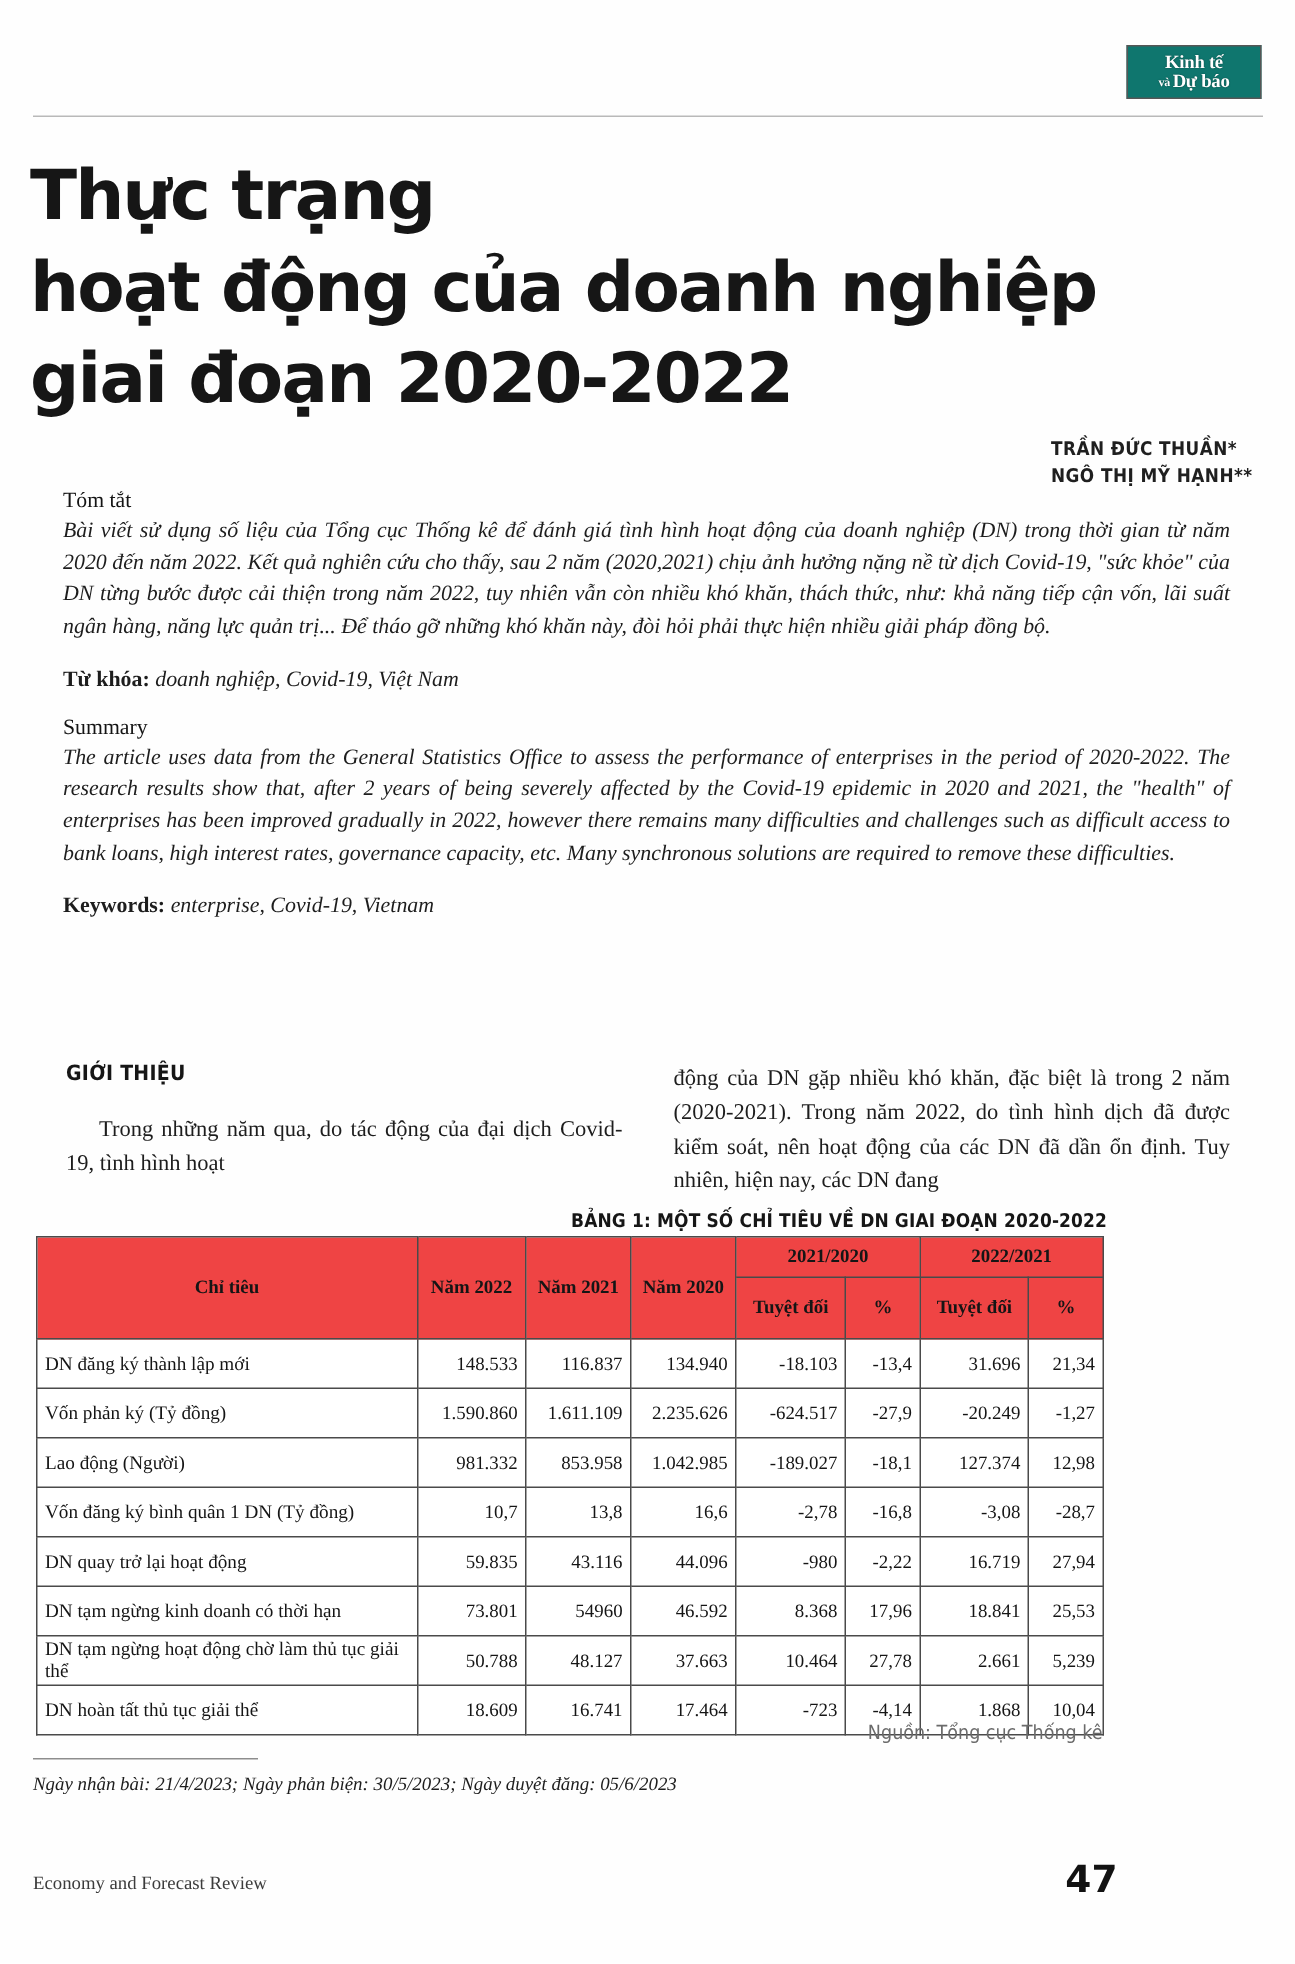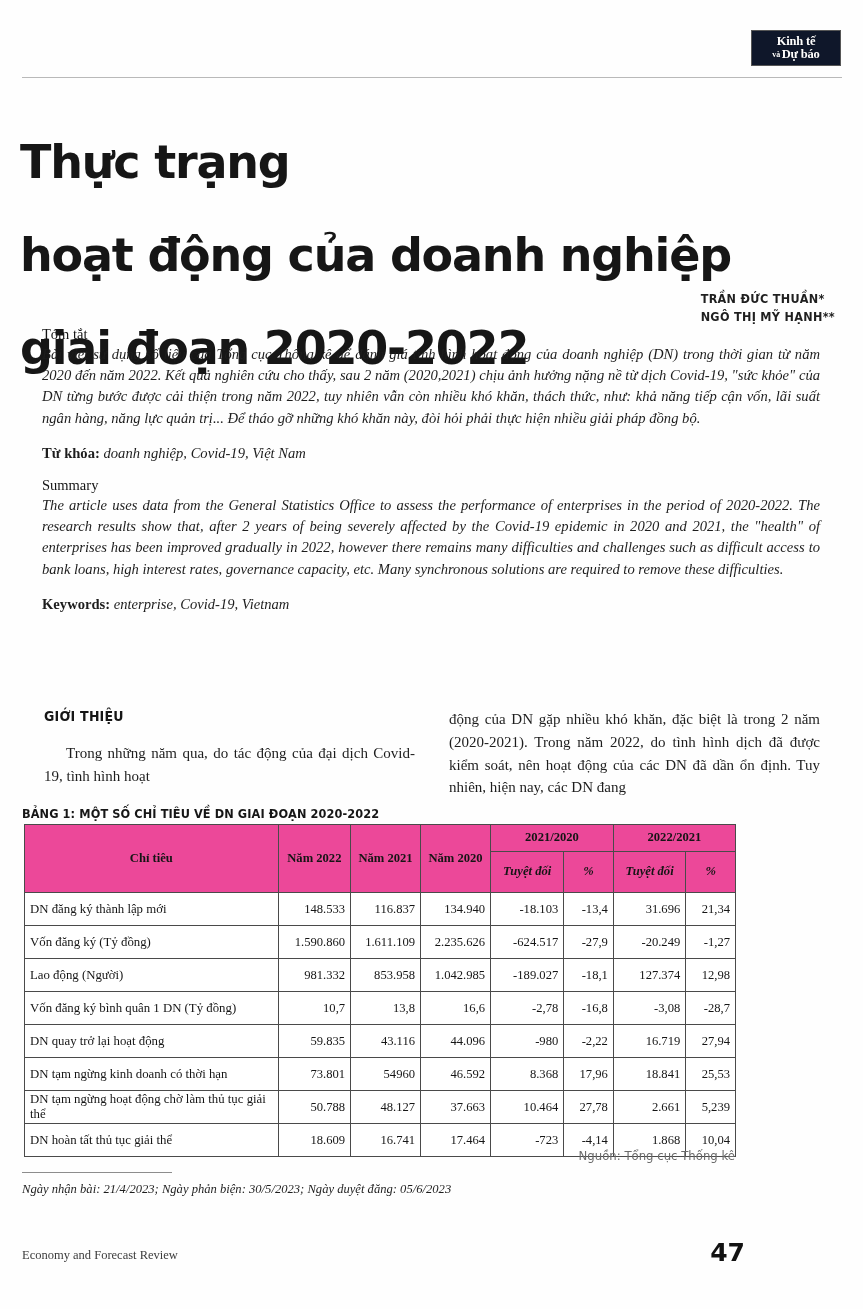--- a/index.html
+++ b/index.html
@@ -21,21 +21,21 @@
     overflow: hidden;
   }
 
   
   .masthead {
     position: absolute;
     top: 30px;
     right: 22px;
     width: 88px;
     height: 34px;
-    background: #0f172a;
+    background: #0f766e;
     border: 1px solid #565656;
     display: flex;
     flex-direction: column;
     align-items: center;
     justify-content: center;
     line-height: 1.02;
   }
   .masthead .m1 {
     font-family: "Liberation Serif", serif;
     font-weight: bold;
@@ -72,21 +72,21 @@
     left: 20px;
     top: 100px;
     width: 740px;
     font-family: "DejaVu Sans", "Liberation Sans", sans-serif;
     font-weight: bold;
     font-size: 46px;
     line-height: 1.33;
     letter-spacing: -1.2px;
     color: #161616;
   }
-  .headline div { white-space: nowrap; margin-top: 32px; }
+  .headline div { white-space: nowrap; }
 
   .authors {
     position: absolute;
     right: 28px;
     top: 290px;
     text-align: left;
     font-family: "DejaVu Sans Condensed", "Liberation Sans", sans-serif;
     font-size: 12.5px;
     font-weight: bold;
     letter-spacing: 0.3px;
@@ -155,21 +155,21 @@
     color: #1d1d1d;
   }
   .body-p.indent { text-indent: 22px; }
 
   
   .tbl-title {
     position: absolute;
     left: 22px;
     top: 806px;
     width: 716px;
-    text-align: left;
+    text-align: right;
     font-family: "DejaVu Sans Condensed", "Liberation Sans", sans-serif;
     font-weight: bold;
     font-size: 12.6px;
     letter-spacing: 0.1px;
     color: #161616;
   }
 
   table.data {
     position: absolute;
     left: 24px;
@@ -179,21 +179,21 @@
     font-family: "Liberation Serif", serif;
     font-size: 12.6px;
     color: #151515;
     background: #ffffff;
   }
   table.data th, table.data td {
     border: 1px solid #4a4a4a;
     padding: 0 5px;
   }
   table.data thead th {
-    background: #ec4899;
+    background: #ef4444;
     font-weight: bold;
     text-align: center;
     font-size: 12.6px;
     line-height: 1.2;
   }
   table.data tbody td {
     height: 32px;
     vertical-align: middle;
   }
   td.lbl {
@@ -202,21 +202,21 @@
     padding-left: 6px;
   }
   td.num {
     text-align: right;
     padding-right: 6px;
     white-space: nowrap;
   }
   .h-ind { height: 66px; }
   .h-yr  { height: 66px; }
   .h-grp { height: 26px; }
-  .h-sub { height: 40px; font-style: italic; }
+  .h-sub { height: 40px; }
 
   .source {
     position: absolute;
     right: 128px;
     top: 1148px;
     font-family: "DejaVu Sans Condensed", "Liberation Sans", sans-serif;
     font-size: 13px;
     color: #6b6b6b;
   }
 
@@ -332,21 +332,21 @@
         <td class="lbl">DN đăng ký thành lập mới</td>
         <td class="num">148.533</td>
         <td class="num">116.837</td>
         <td class="num">134.940</td>
         <td class="num">-18.103</td>
         <td class="num">-13,4</td>
         <td class="num">31.696</td>
         <td class="num">21,34</td>
       </tr>
       <tr>
-        <td class="lbl">Vốn đăng ký (Tỷ đồng)</td>
+        <td class="lbl">Vốn phản ký (Tỷ đồng)</td>
         <td class="num">1.590.860</td>
         <td class="num">1.611.109</td>
         <td class="num">2.235.626</td>
         <td class="num">-624.517</td>
         <td class="num">-27,9</td>
         <td class="num">-20.249</td>
         <td class="num">-1,27</td>
       </tr>
       <tr>
         <td class="lbl">Lao động (Người)</td>

